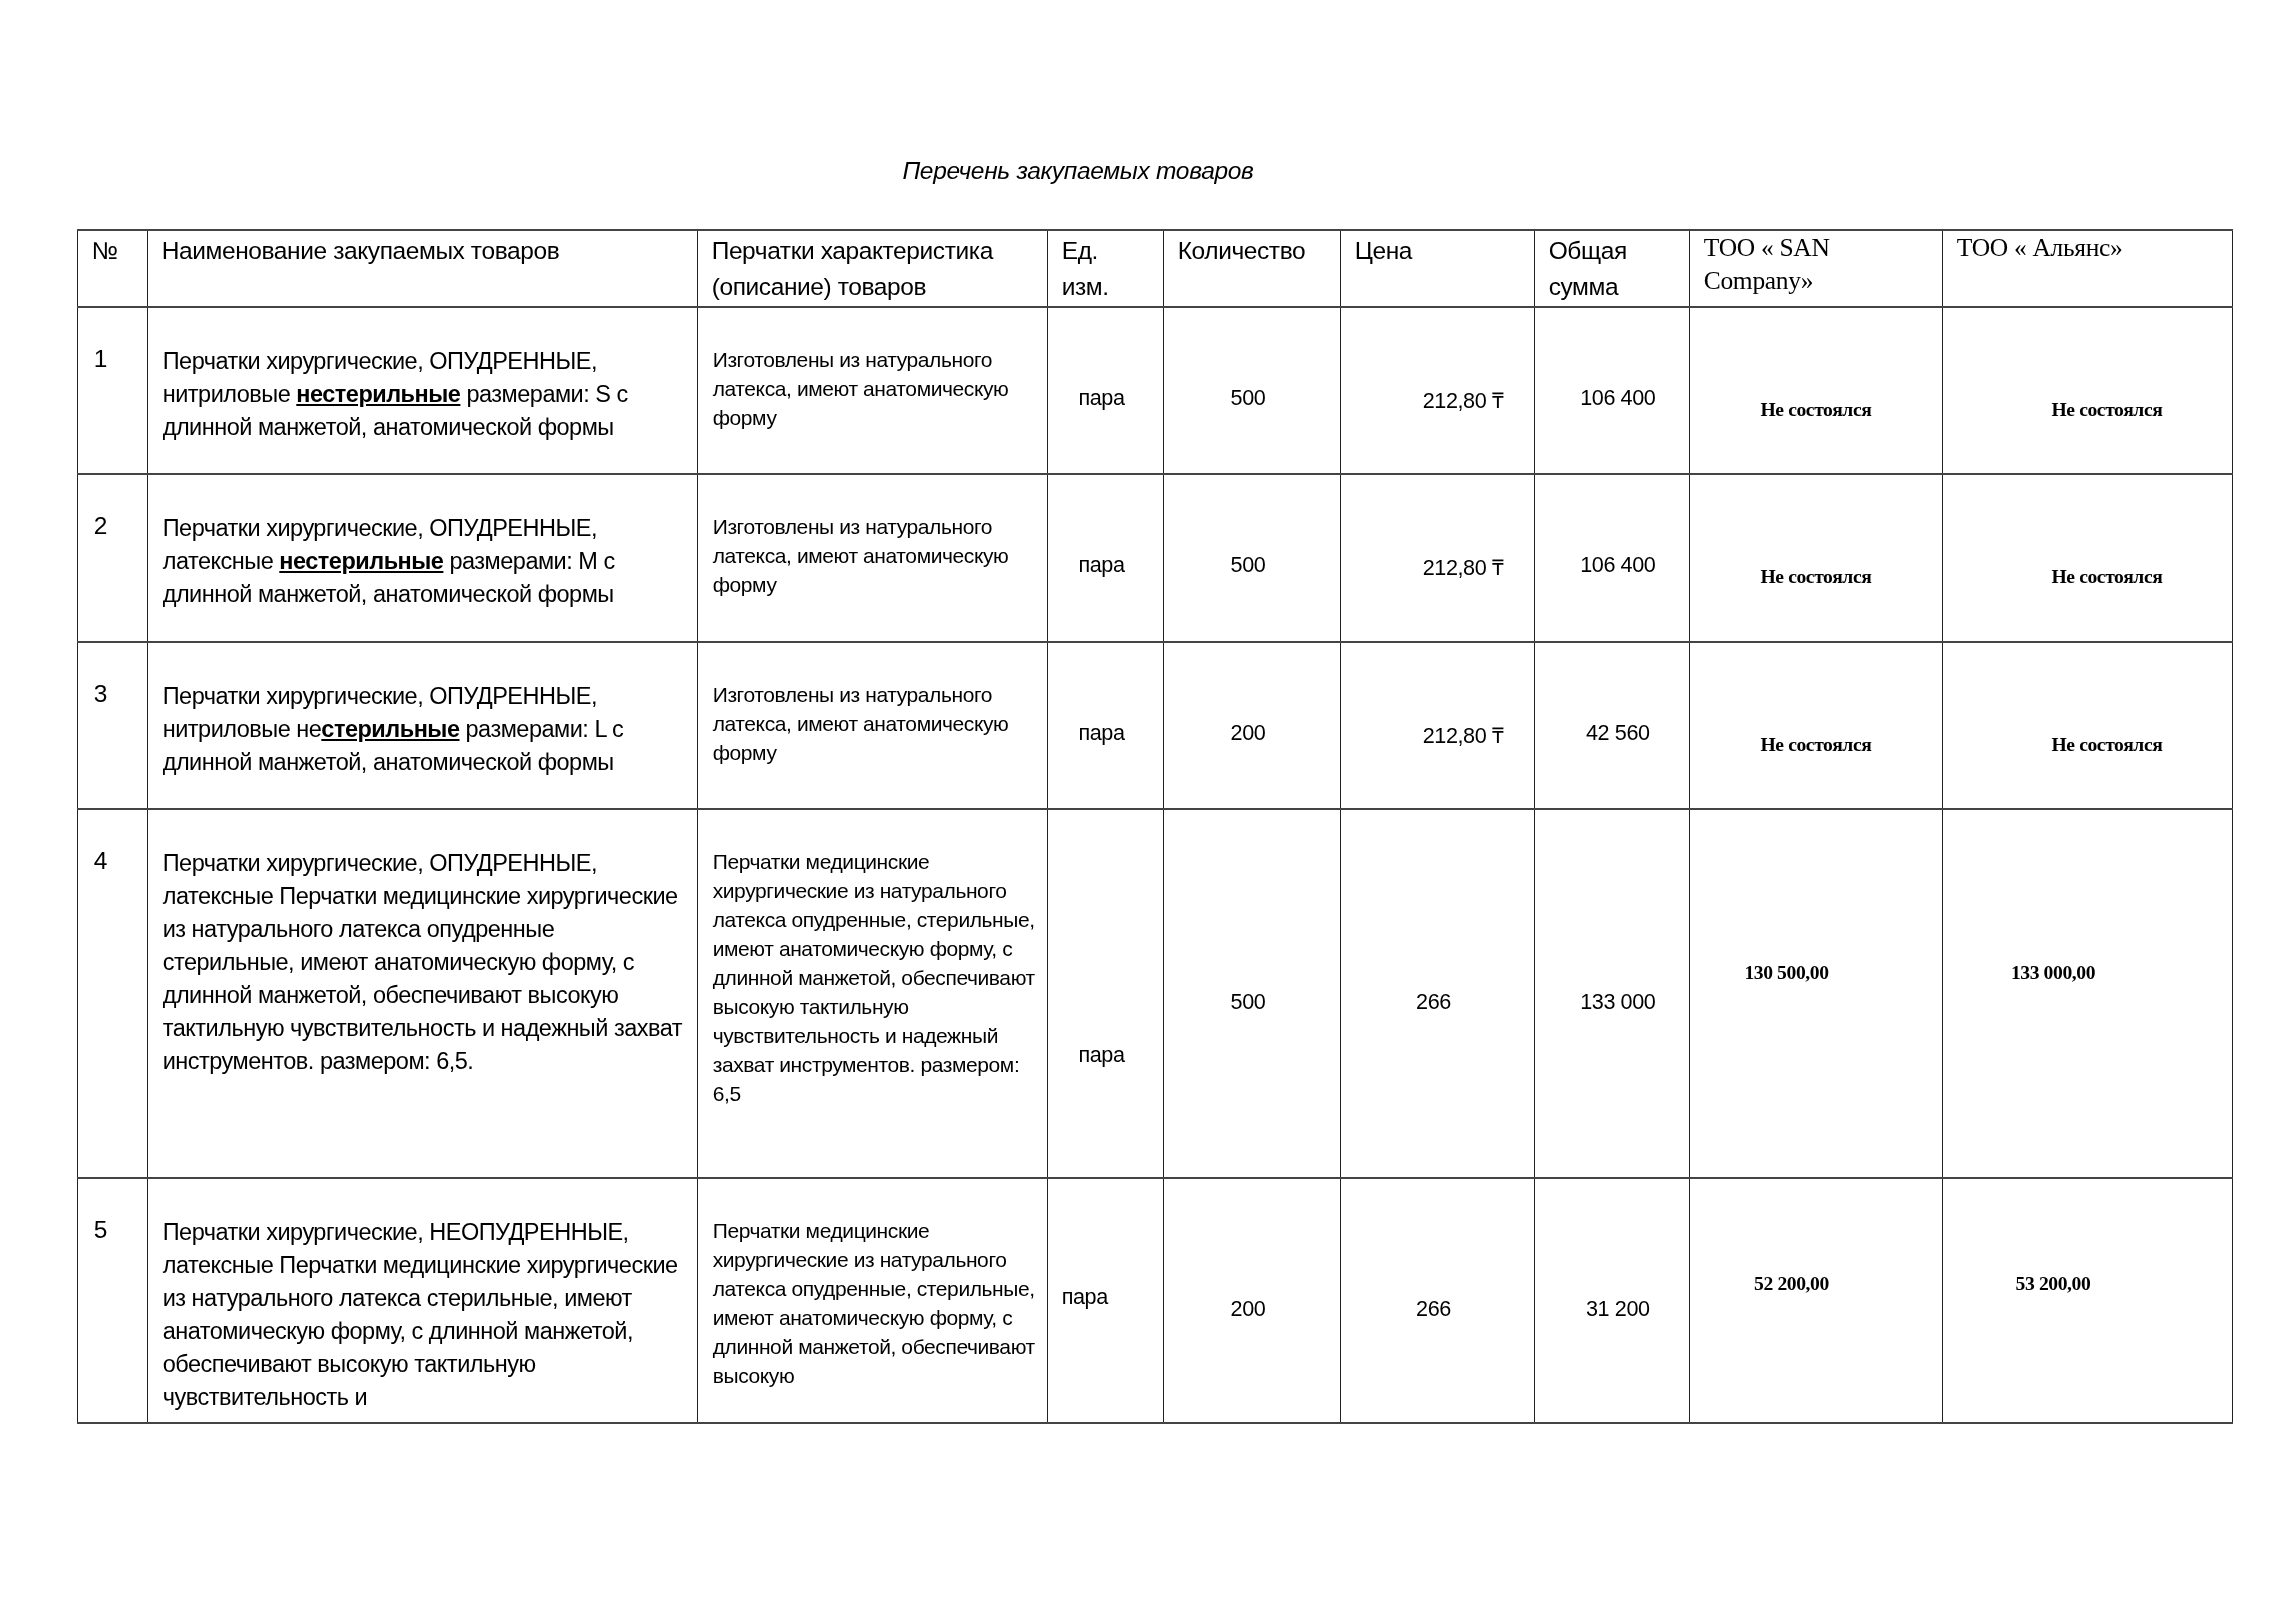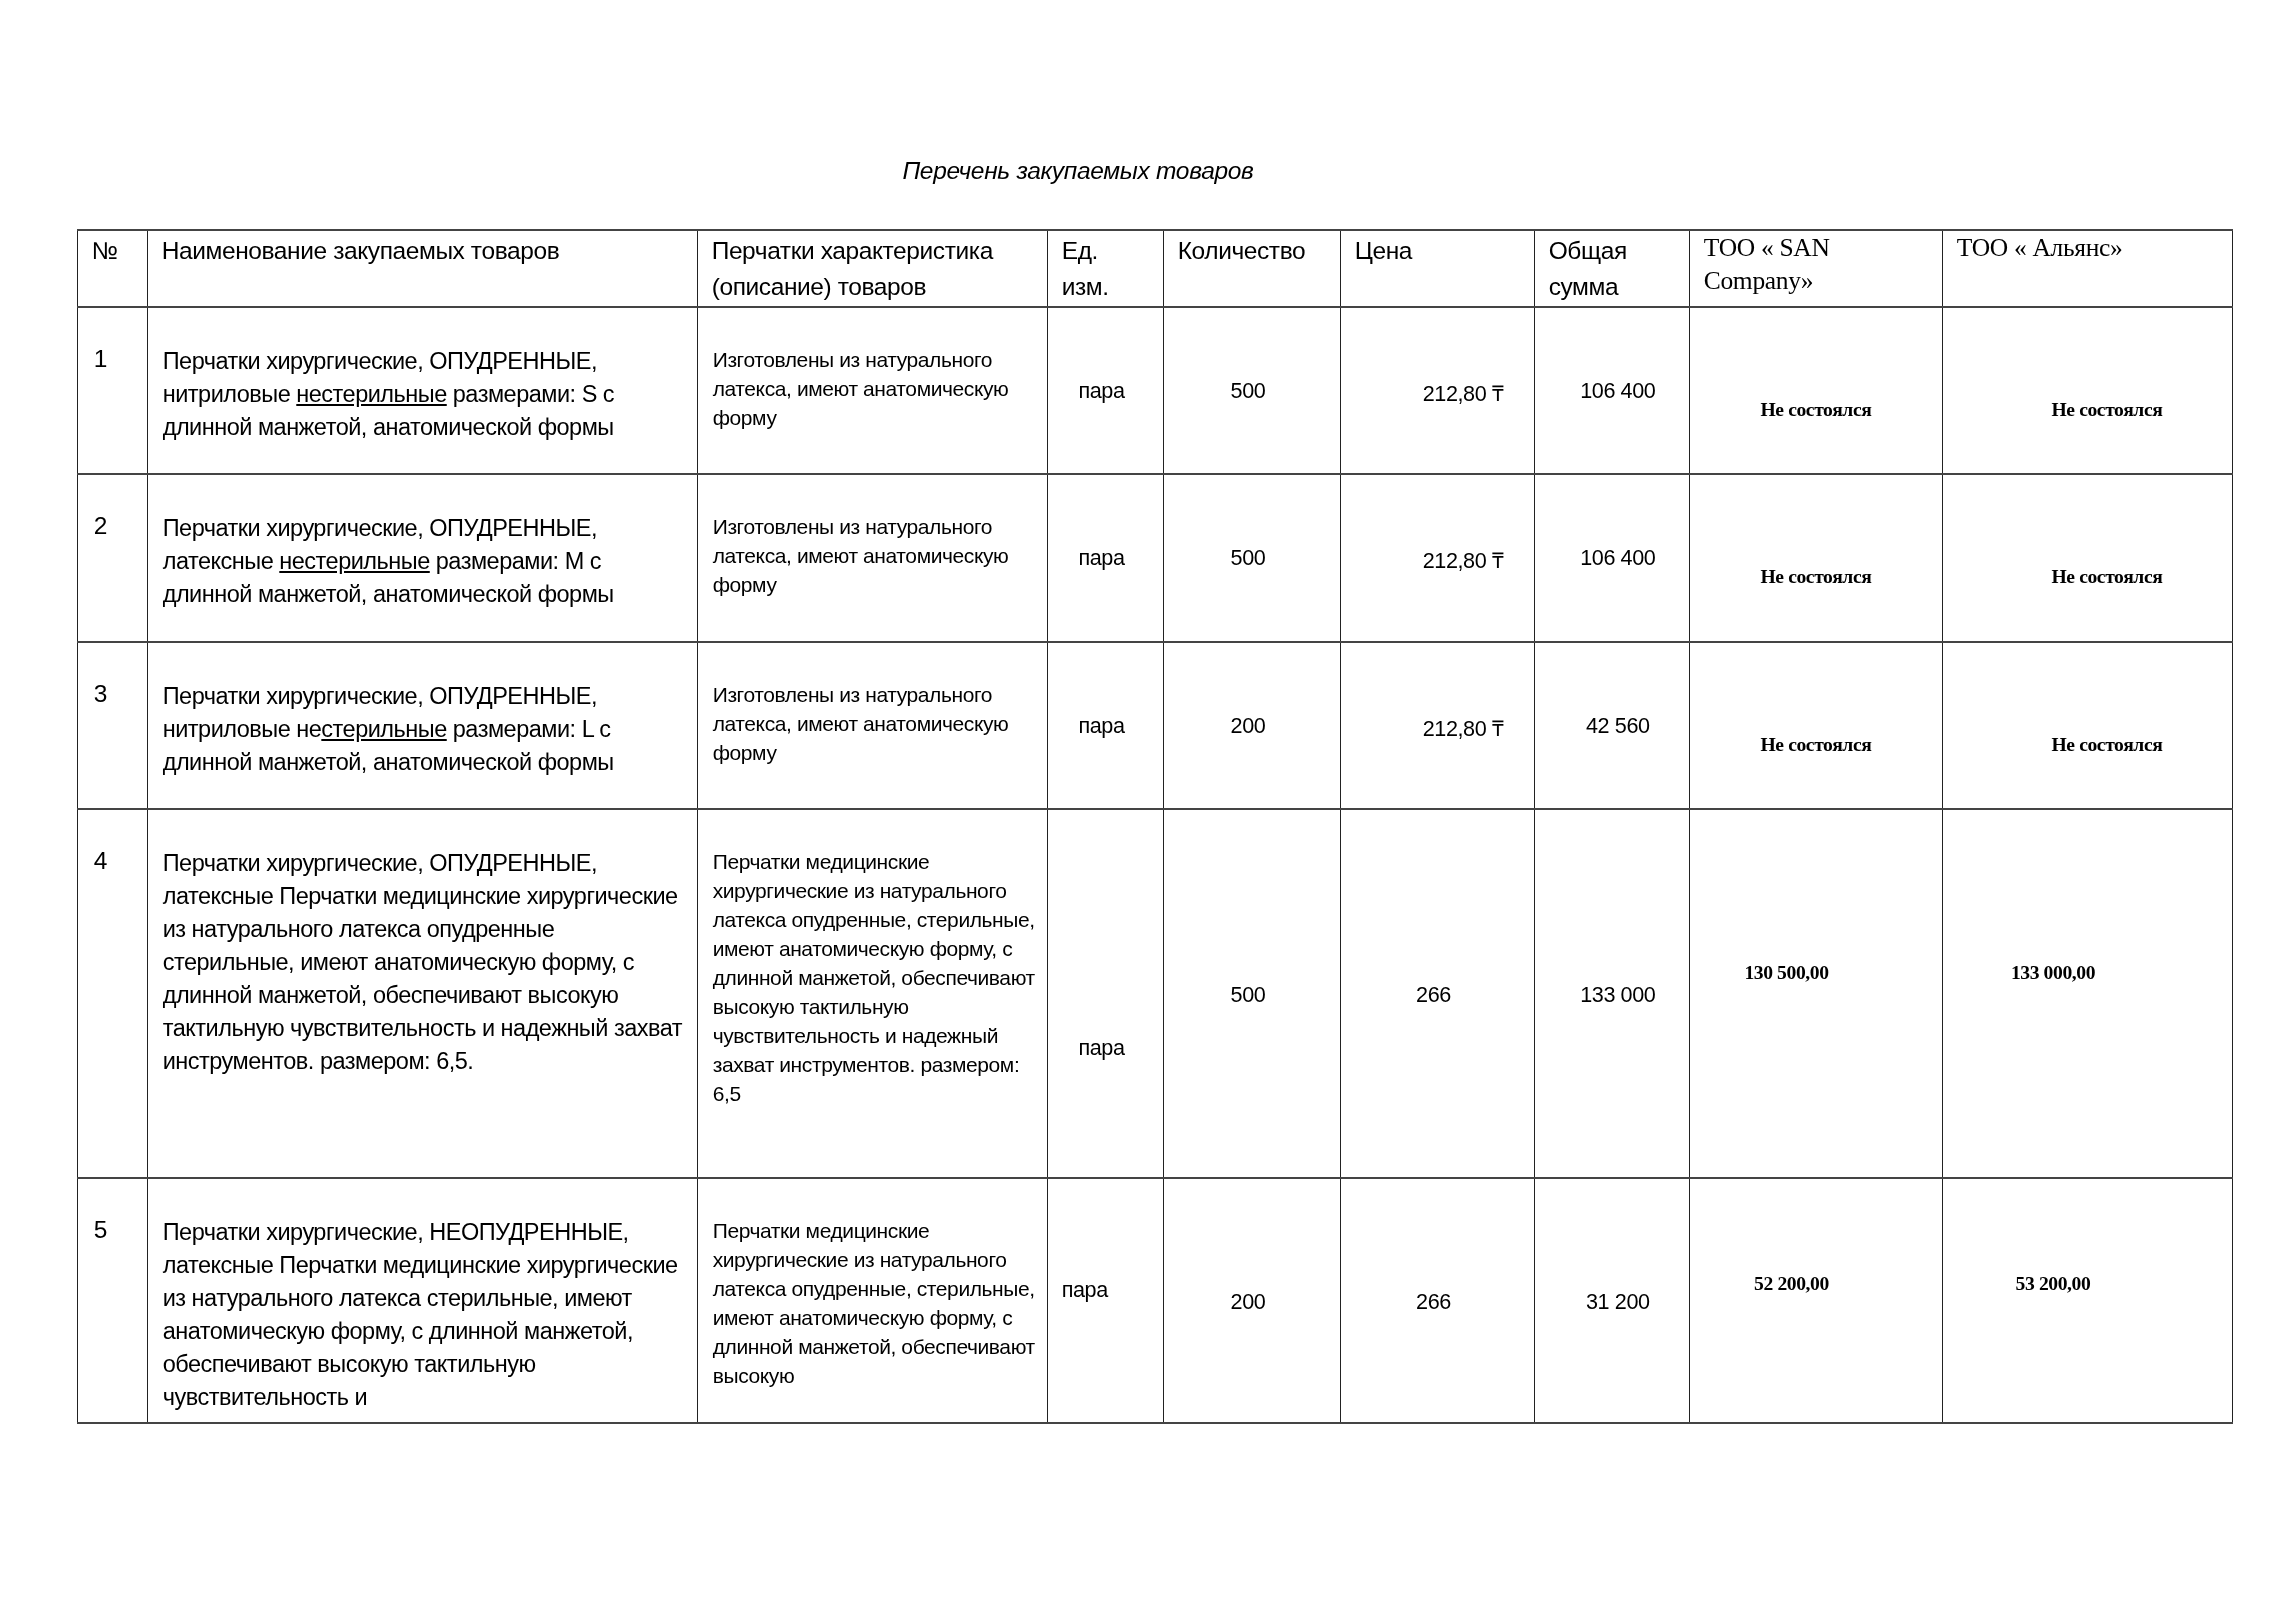--- a/index.html
+++ b/index.html
@@ -16,23 +16,23 @@
     border: 1.5px solid #222; vertical-align: top; padding: 0; font-weight: normal; text-align: left;
   }
   #goods tr.row-sep td { border-bottom: 2.9px solid #444; }
   #goods tr.head th { border-top: 2.9px solid #444; border-bottom: 2.9px solid #444; height: 75px; }
   .h-text { font-family: "Liberation Sans", sans-serif; font-size: 24.5px; line-height: 36px; letter-spacing: -0.4px; padding: 2px 9.8px 0 13.7px; }
   .h-serif { font-family: Liberation Serif, serif; font-size: 25.5px; line-height: 33px; padding: 0 7.8px 0 13.7px; letter-spacing: -0.3px; }
   .num { font-family: "Liberation Sans", sans-serif; font-size: 24.5px; padding: 37px 0 0 15.7px; }
   .name { font-family: "Liberation Sans", sans-serif; font-size: 23.5px; line-height: 33px; letter-spacing: -0.5px; padding: 37px 9.8px 0 14.7px; }
   .desc { font-family: "Liberation Sans", sans-serif; font-size: 21px; line-height: 29px; letter-spacing: -0.4px; padding: 37px 7.8px 0 14.7px; }
   .cell-c { font-family: "Liberation Sans", sans-serif; font-size: 21.6px; letter-spacing: -0.4px; text-align: center; position: relative; }
-  .cell-c span.v { position: absolute; left: 0; right: 8px; text-align: center; }
+  .cell-c span.v { position: absolute; left: 0; right: 8px; text-align: center; margin-top: 7px; }
   .status { font-family: "Liberation Serif", serif; font-weight: bold; font-size: 19.6px; letter-spacing: -0.4px; position: absolute; left: 0; right: 0; text-align: center; }
-  .u { text-decoration: underline; }
+  .u { text-decoration: underline; font-weight: bold; }
 </style>
 </head>
 <body>
 
 <div id="doc-title">Перечень закупаемых товаров</div>
 
 <table id="goods">
   <colgroup>
     <col style="width:70px">
       <col style="width:550px">

